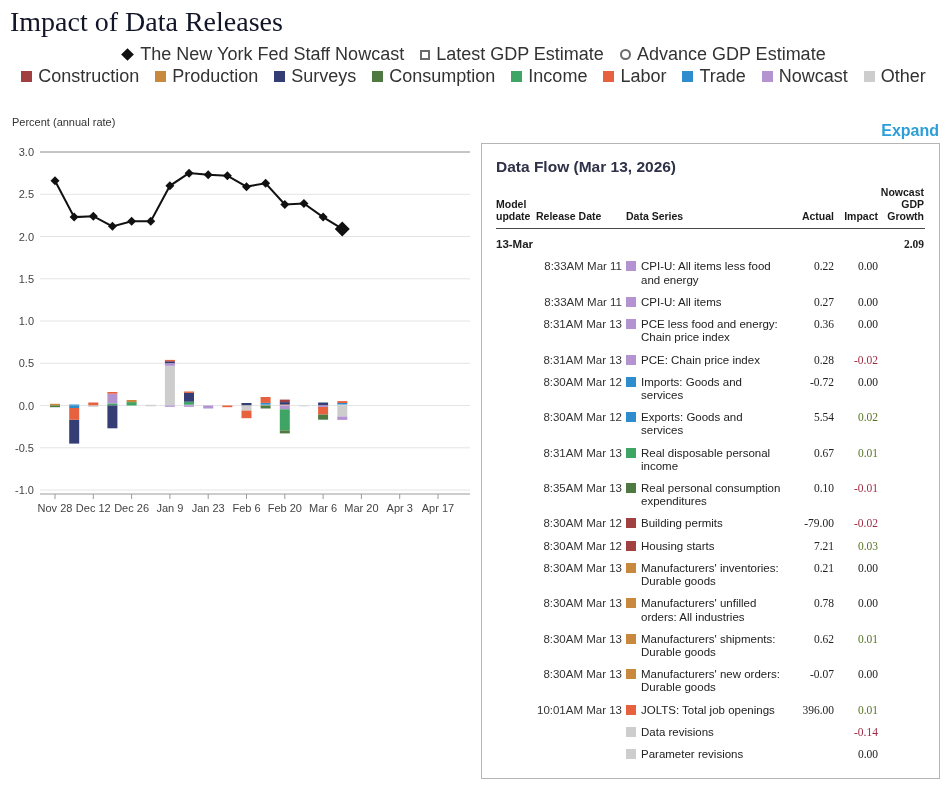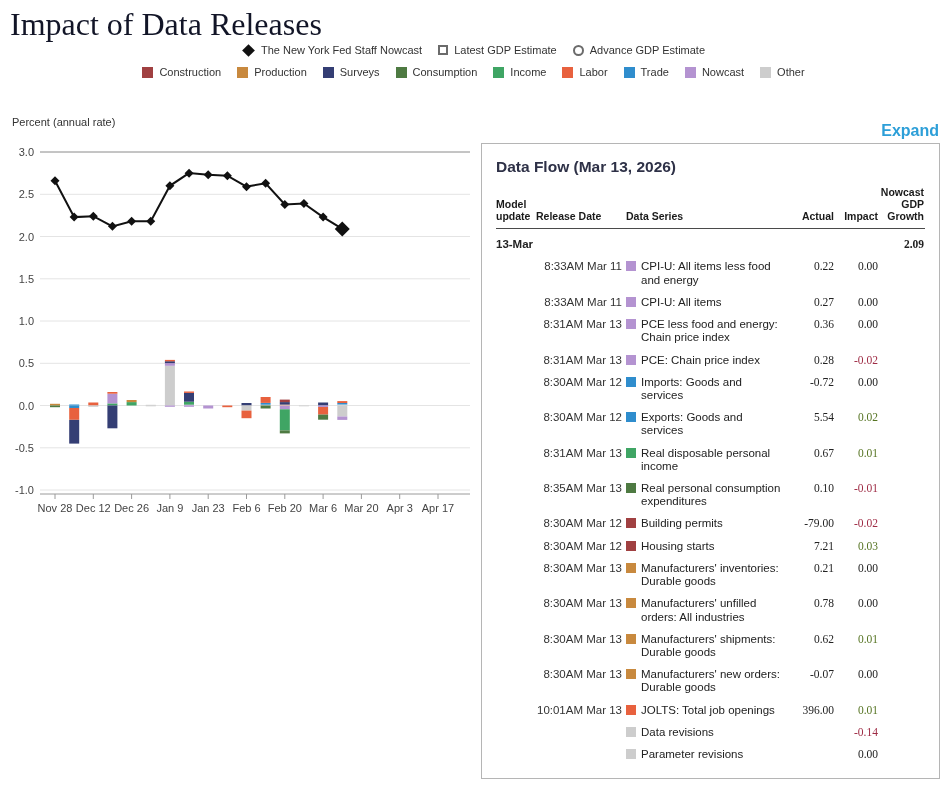--- a/index.html
+++ b/index.html
@@ -2,27 +2,27 @@
 <html><head>
 <meta charset="utf-8">
 <style>
   * { margin:0; padding:0; box-sizing:border-box; }
   html,body { width:947px; height:785px; background:#fff; overflow:hidden; }
   body { font-family:"Liberation Sans","DejaVu Sans",sans-serif; color:#222; position:relative; }
 
   .page-title {
     position:absolute; left:10px; top:6px;
     font-family:"Liberation Serif","DejaVu Serif",serif;
-    font-size:32px; font-weight:normal; color:#121527;
+    font-size:28px; font-weight:normal; color:#121527;
   }
 
   .legend-row { position:absolute; left:0; width:947px; display:flex; justify-content:center; align-items:center; gap:16px; }
   #legend-series { top:44px; }
   #legend-cats   { top:66px;text-align:center; }
-  .legend-item { display:flex; align-items:center; gap:6px; font-size:11px; color:#333; }
+  .legend-item { display:flex; align-items:center; gap:6px; font-size:18px; color:#333; }
   .mk { display:inline-block; flex:none; }
   .mk-diamond { width:9px; height:9px; background:#111; transform:rotate(45deg); margin:0 2px; }
   .mk-square-outline { width:10px; height:10px; border:2px solid #6b6b6b; background:#fff; }
   .mk-circle-outline { width:11px; height:11px; border:2px solid #6b6b6b; border-radius:50%; background:#fff; }
   .mk-cat { width:11px; height:11px; }
 
   .ylabel { position:absolute; left:12px; top:116px; font-size:11px; color:#333; }
   .expand-link { position:absolute; right:8px; top:122px; font-size:16px; font-weight:bold; color:#2d9fd8; text-decoration:none; cursor:pointer; }
 
   #chart-svg { position:absolute; left:0; top:133px; }

